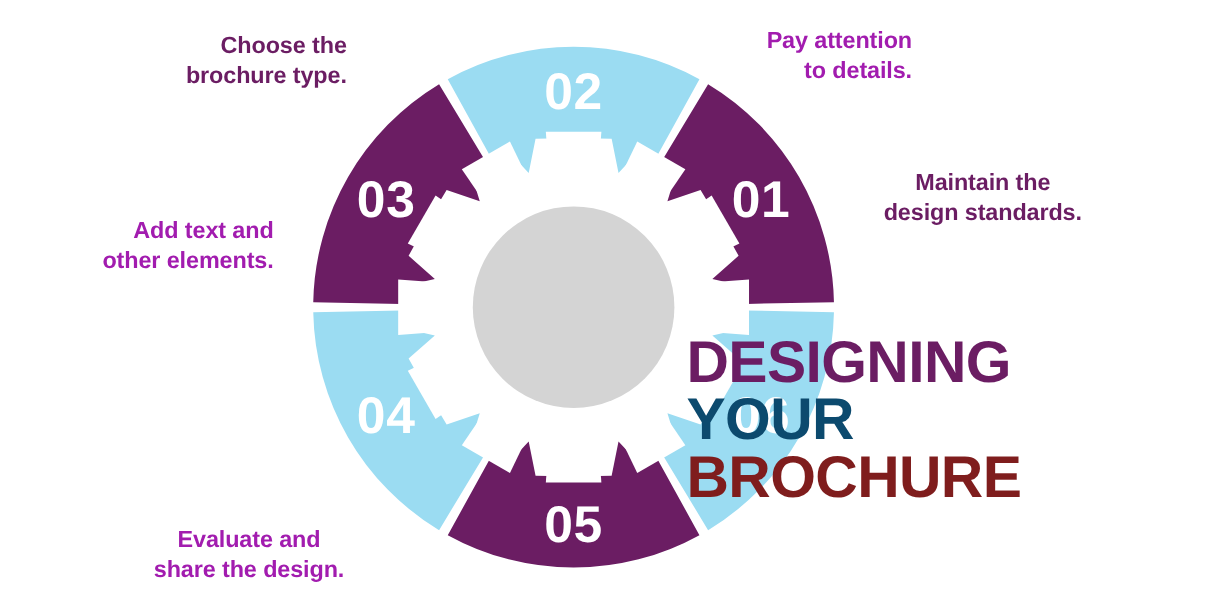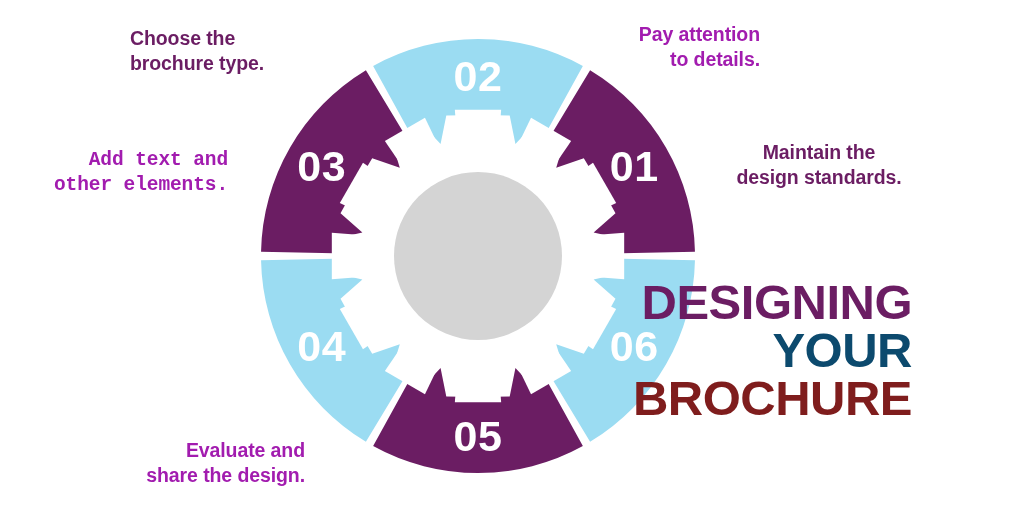--- a/index.html
+++ b/index.html
@@ -33,31 +33,31 @@
     line-height: 1.28;
     letter-spacing: -0.1px;
     white-space: pre-line;
   }
   .callout.purple { color: #6B1D63; }
   .callout.blue   { color: #a21caf; }
 
   
   #cal-01 { left: 714px; top: 140px; text-align: center;  width: 210px; }
   #cal-02 { left: 560px; top: 22px;  text-align: right; width: 200px; }
-  #cal-03 { left: 130px; top: 26px;  text-align: left; width: 175px; }
-  #cal-04 { left: 38px;  top: 148px; text-align: right; width: 190px; font-family: Liberation Mono, monospace; }
+  #cal-03 { left: 114px; top: 26px;  text-align: right; width: 175px; }
+  #cal-04 { left: 38px;  top: 180px; text-align: right; width: 190px; }
   #cal-05 { left: 70px;  top: 297px; text-align: right; width: 155px; }
-  #cal-06 { left: 110px; top: 438px; text-align: right; width: 195px; }
+  #cal-06 { left: 110px; top: 438px; text-align: center; width: 195px; }
 
   #title {
     position: absolute;
     left: 572px;
     top: 278px;
     width: 340px;
-    text-align: right;
+    text-align: left;
     font-weight: bold;
     line-height: 0.98;
     letter-spacing: -0.5px;
   }
   #title .tl {
     display: block;
     font-size: 49px;
   }
   #title .tl-1 { color: #6B1D63; }
   #title .tl-2 { color: #0c4a6e; }

